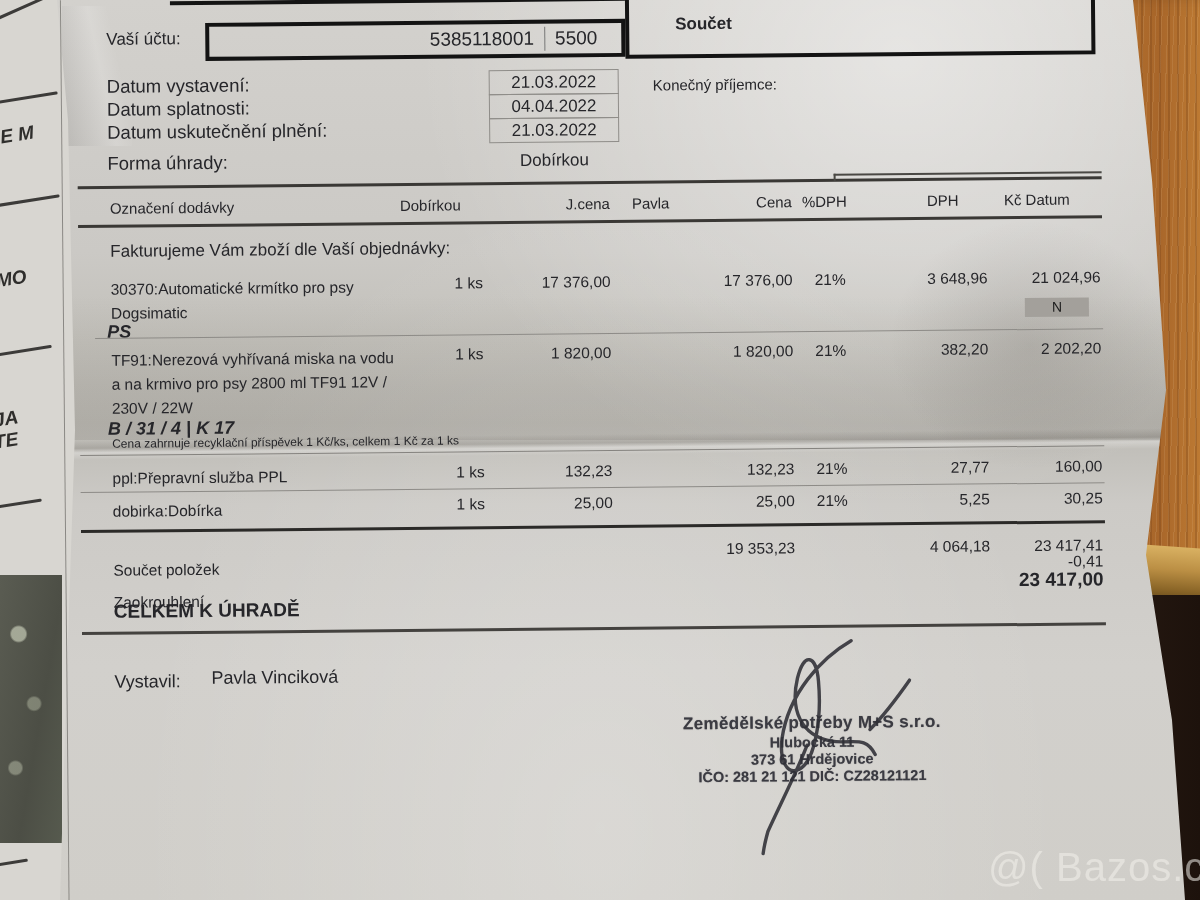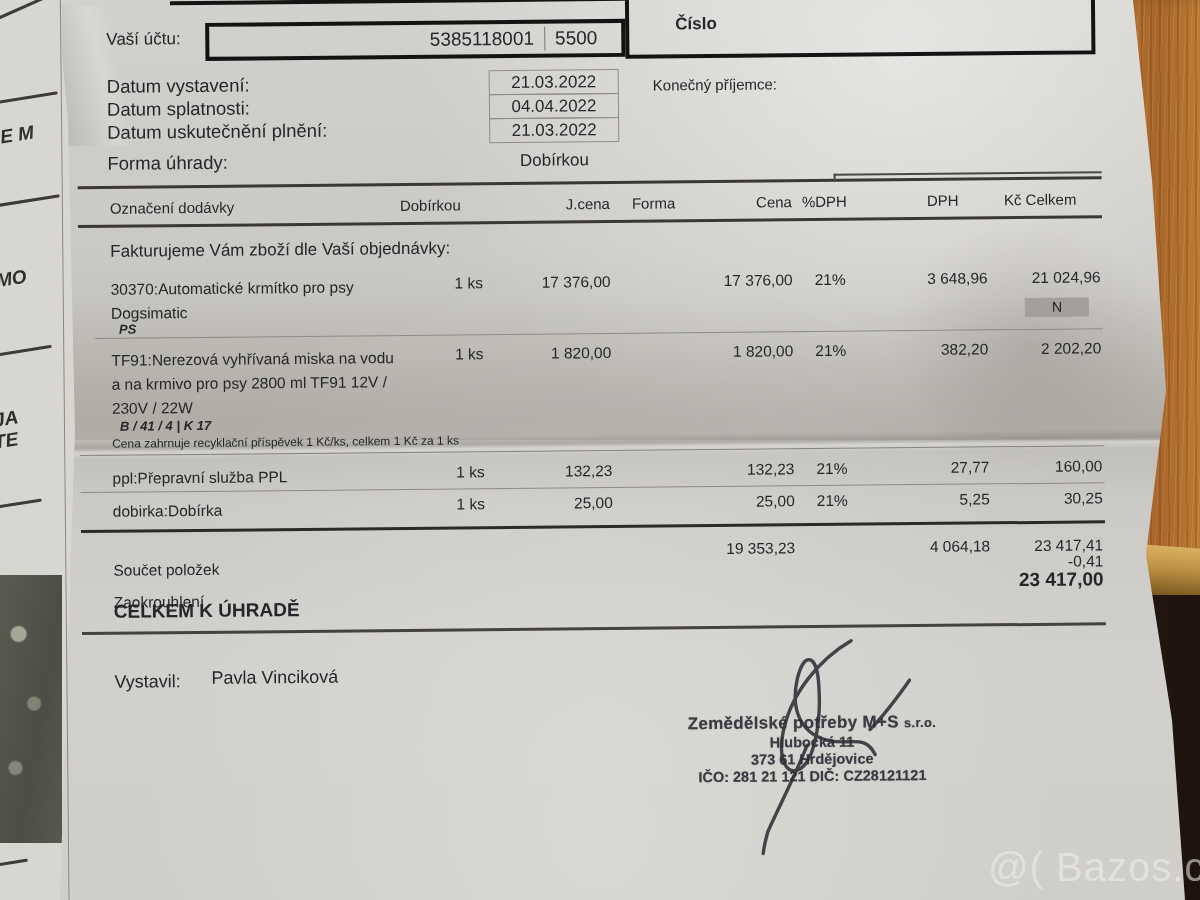--- a/index.html
+++ b/index.html
@@ -93,21 +93,21 @@
   .c-qty{left:382px;width:48px;text-align:center;}
   .c-jc{left:420px;width:128px;text-align:right;}
   .c-ce{left:600px;width:130px;text-align:right;}
   .c-vr{left:752px;width:48px;}
   .c-dph{left:805px;width:120px;text-align:right;}
   .c-tot{left:908px;width:130px;text-align:right;}
   .r1{top:278px;} .r2{top:349px;} .r3{top:467px;} .r4{top:499px;}
 
   .desc{left:48px;font-size:15.5px;}
   .d1a{top:281px;} .d1b{top:305px;text-align:right;}
-  .note{left:56px;font-weight:bold;font-style:italic;font-size:13px;}
+  .note{left:44px;font-weight:bold;font-style:italic;font-size:18px;}
   .n1{top:322px;}
   .badge{left:962px;top:307px;width:64px;height:19px;background:#a3a09b;
          text-align:center;font-size:14px;line-height:19px;color:#1d1d1d;}
   .sep1{left:32px;top:338px;width:1008px;height:1px;background:#8d8b87;}
   .d2a{top:352px;} .d2b{top:376px;} .d2c{top:400px;}
   .n2{top:419px;}
   .recycle{left:48px;top:437px;font-size:12px;}
   .sep2{left:16px;top:455px;width:1024px;height:1px;background:#85837f;}
   .d3a{top:470px;}
   .sep3{left:16px;top:492px;width:1024px;height:1px;background:#8d8b87;}
@@ -121,21 +121,21 @@
   .grand-val{top:578px;font-size:19px;font-weight:bold;}
   .grand-lbl{left:48px;top:601px;font-size:19px;font-weight:bold;}
   .bottomline{left:16px;top:632px;width:1024px;height:2.5px;background:#44423f;}
 
   .issued-lbl{left:48px;top:672px;font-size:18px;}
   .issued-name{left:145px;top:669px;font-size:18px;}
 
   .stamp{left:535px;top:720px;width:420px;text-align:center;color:#3b3b42;
          text-shadow:0 0 1px rgba(59,59,66,0.55);}
   .stamp .l1{font-size:17px;font-weight:bold;letter-spacing:0.3px;}
-  .stamp .l1 .sro{font-size:13px;}
+  .stamp .l1 .sro{font-size:17px;}
   .stamp .l2,.stamp .l3,.stamp .l4{font-size:14.5px;font-weight:bold;margin-top:1px;}
 
   .sig{left:0;top:0;width:1110px;height:910px;pointer-events:none;}
 
   
   .watermark{left:988px;top:845px;font-size:40px;letter-spacing:1px;
              color:rgba(243,240,235,0.55);white-space:nowrap;}
 </style>
 </head>
 <body>
@@ -174,44 +174,44 @@
     <div class="abs topline"></div>
 
     <div class="abs acc-label">Vaší účtu:</div>
     <div class="abs acc-box">
       <span class="acc-num">5385118001</span>
       <span class="acc-div"></span>
       <span class="acc-code">5500</span>
     </div>
 
     <div class="abs cz-box"></div>
-    <div class="abs cz-label">Číslo</div>
+    <div class="abs cz-label">Součet</div>
     <div class="abs recipient">Konečný příjemce:</div>
 
     <div class="abs lbl meta-label m0">Datum vystavení:</div>
     <div class="abs lbl meta-label m1">Datum splatnosti:</div>
     <div class="abs lbl meta-label m2">Datum uskutečnění plnění:</div>
     <div class="abs lbl meta-label m3">Forma úhrady:</div>
     <div class="abs date-box b0">21.03.2022</div>
     <div class="abs date-box b1">04.04.2022</div>
     <div class="abs date-box b2">21.03.2022</div>
     <div class="abs payment-val">Dobírkou</div>
 
     <div class="abs sec-line"></div>
     <div class="abs sec-line2"></div>
     <div class="abs sec-stub"></div>
 
     <div class="abs th h-ozn">Označení dodávky</div>
     <div class="abs th h-mn">Dobírkou</div>
     <div class="abs th h-jc">J.cena</div>
-    <div class="abs th h-sl">Forma</div>
+    <div class="abs th h-sl">Pavla</div>
     <div class="abs th h-ce">Cena</div>
     <div class="abs th h-pdph">%DPH</div>
     <div class="abs th h-dph">DPH</div>
-    <div class="abs th h-kc">Kč Celkem</div>
+    <div class="abs th h-kc">Kč Datum</div>
     <div class="abs head-underline"></div>
 
     <div class="abs intro">Fakturujeme Vám zboží dle Vaší objednávky:</div>
 
     <div class="cell c-qty r1">1 ks</div>
     <div class="cell c-jc r1">17 376,00</div>
     <div class="cell c-ce r1">17 376,00</div>
     <div class="cell c-vr r1">21%</div>
     <div class="cell c-dph r1">3 648,96</div>
     <div class="cell c-tot r1">21 024,96</div>
@@ -223,21 +223,21 @@
 
     <div class="cell c-qty r2">1 ks</div>
     <div class="cell c-jc r2">1 820,00</div>
     <div class="cell c-ce r2">1 820,00</div>
     <div class="cell c-vr r2">21%</div>
     <div class="cell c-dph r2">382,20</div>
     <div class="cell c-tot r2">2 202,20</div>
     <div class="abs desc d2a">TF91:Nerezová vyhřívaná miska na vodu</div>
     <div class="abs desc d2b">a na krmivo pro psy 2800 ml TF91 12V /</div>
     <div class="abs desc d2c">230V / 22W</div>
-    <div class="abs note n2">B / 41 / 4 | K 17</div>
+    <div class="abs note n2">B / 31 / 4 | K 17</div>
     <div class="abs recycle">Cena zahrnuje recyklační příspěvek 1 Kč/ks, celkem 1 Kč za 1 ks</div>
     <div class="abs sep2"></div>
 
     <div class="cell c-qty r3">1 ks</div>
     <div class="cell c-jc r3">132,23</div>
     <div class="cell c-ce r3">132,23</div>
     <div class="cell c-vr r3">21%</div>
     <div class="cell c-dph r3">27,77</div>
     <div class="cell c-tot r3">160,00</div>
     <div class="abs desc d3a">ppl:Přepravní služba PPL</div>

